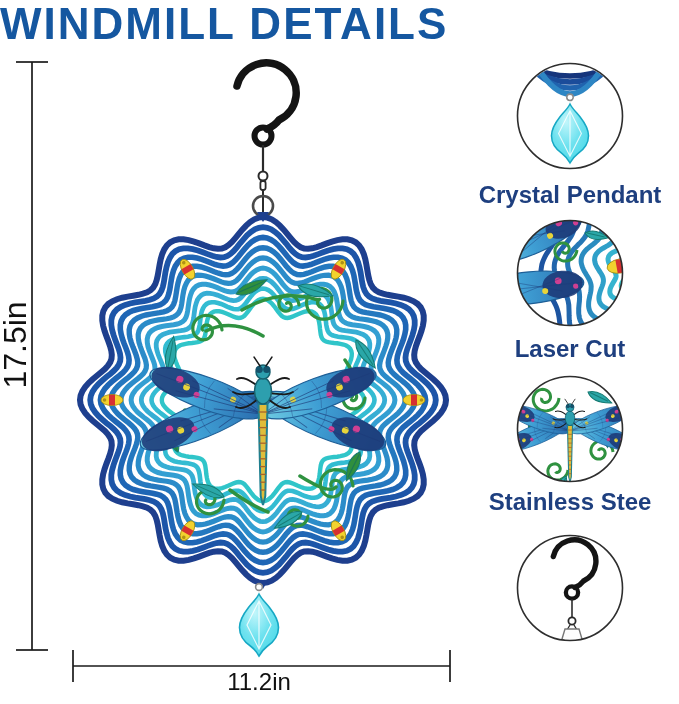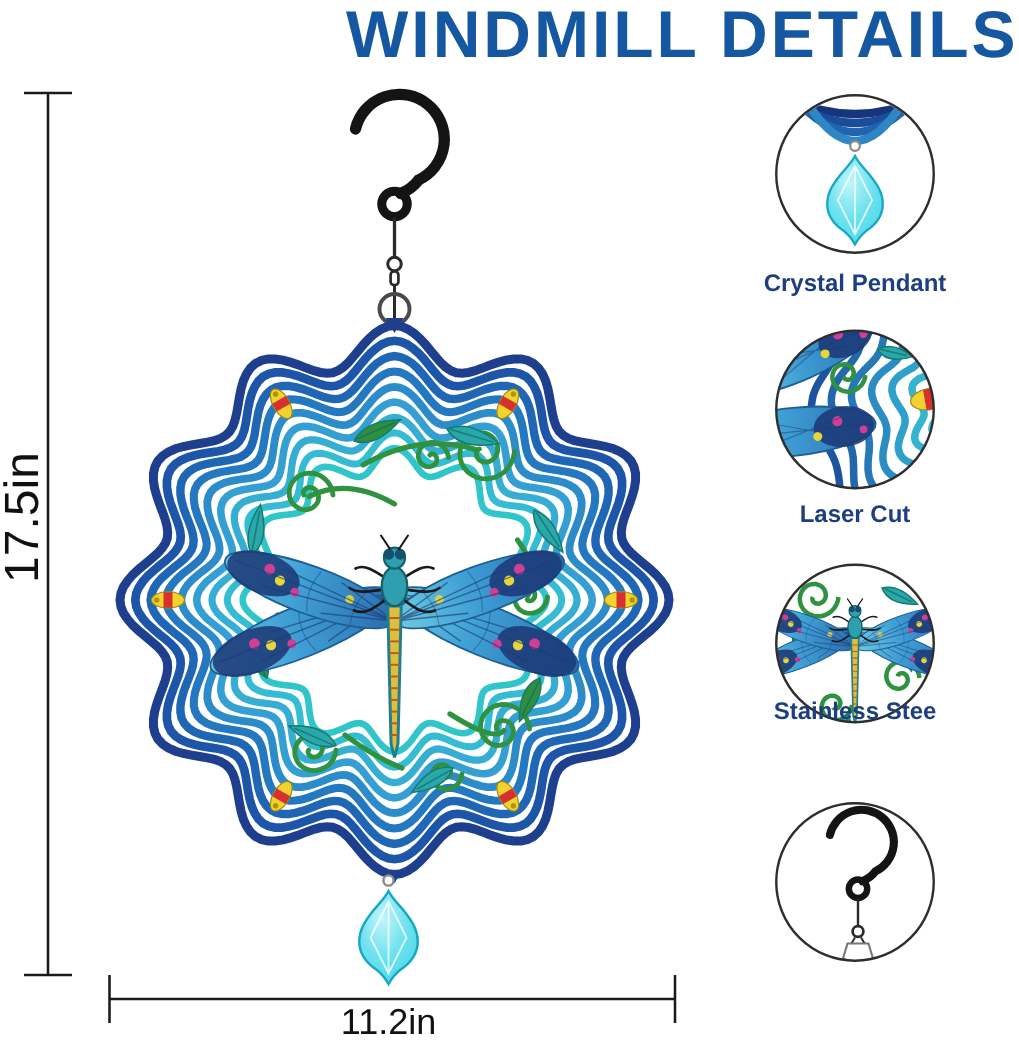--- a/index.html
+++ b/index.html
@@ -1,27 +1,27 @@
 <!DOCTYPE html>
 <html><head>
 <meta charset="utf-8">
 <style>
   html,body{margin:0;padding:0;background:#fff;}
   #stage{position:relative;width:679px;height:704px;overflow:hidden;background:#fff;
          font-family:"Liberation Sans",sans-serif;}
   .abs{position:absolute;}
-  #title{top:0;left:0;width:679px;text-align:right;font-size:44px;font-weight:700;
+  #title{top:0;left:0;width:679px;text-align:left;font-size:44px;font-weight:700;
          letter-spacing:2px;line-height:48px;color:#1557a0;}
   #art{top:0;left:0;}
   #dimv{top:345px;left:15px;transform:translate(-50%,-50%) rotate(-90deg);
         font-size:32px;color:#111;white-space:nowrap;font-weight:400;}
   #dimh{top:668px;left:259px;transform:translateX(-50%);font-size:24px;color:#111;font-weight:400;}
-  .clabel{left:570px;transform:translateX(-50%);font-size:16px;font-weight:600;
+  .clabel{left:570px;transform:translateX(-50%);font-size:24px;font-weight:600;
           color:#1e3f7f;white-space:nowrap;}
-  #cl0{top:181px;} #cl1{top:335px;} #cl2{top:466px;} #cl3{top:651px;}
+  #cl0{top:181px;} #cl1{top:335px;} #cl2{top:488px;} #cl3{top:651px;}
 </style>
 </head>
 <body>
 
 <div id="stage">
   <svg id="art" class="abs" width="679" height="704" viewBox="0 0 679 704">
       <defs>
         <linearGradient id="wgrad" x1="0" y1="0" x2="1" y2="0">
           <stop offset="0" stop-color="#6ecbe2"></stop>
           <stop offset="0.45" stop-color="#3f9fd4"></stop>

